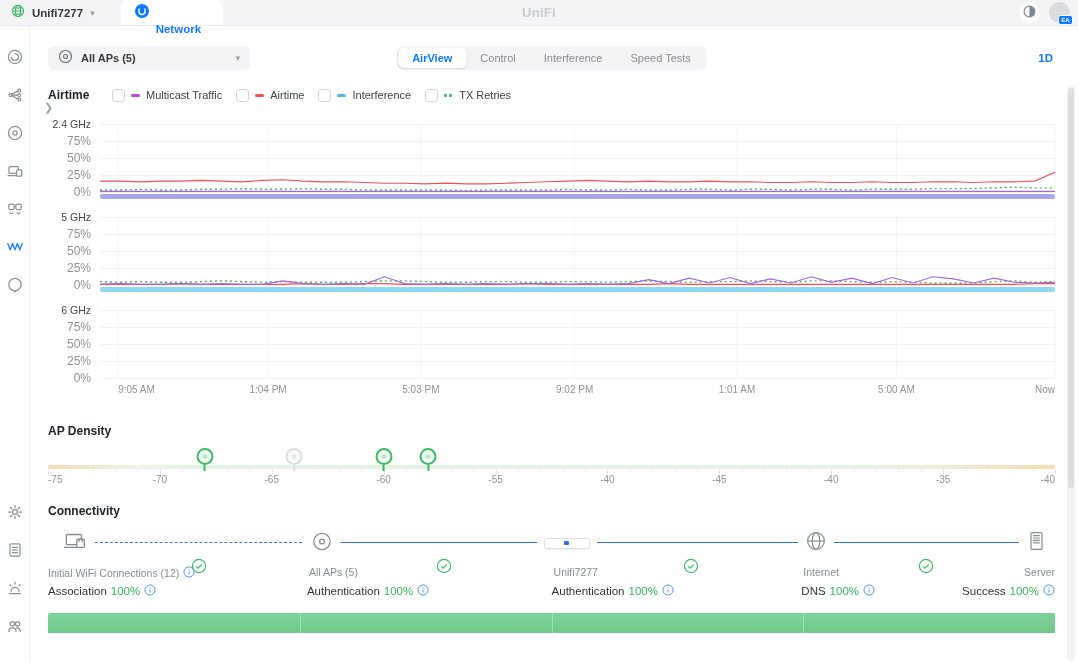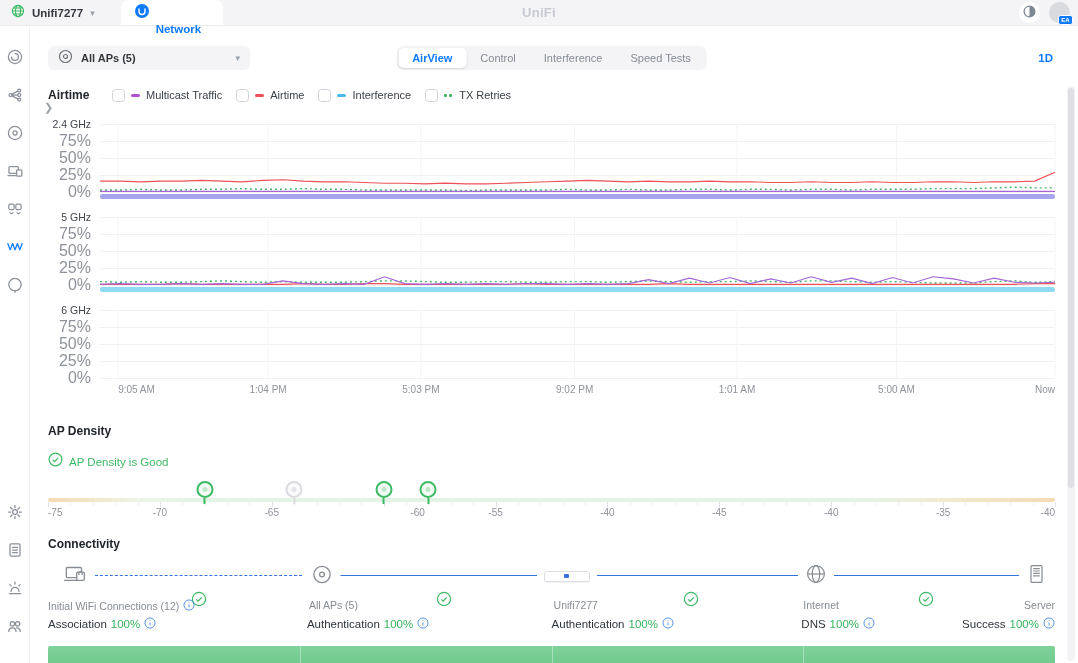--- a/index.html
+++ b/index.html
@@ -45,21 +45,21 @@
   .sw { width:9px; height:3px; border-radius:1.5px; }
   .sw.dotted { width:9px; background:none !important; display:flex; gap:2px; }
   .sw.dotted i { width:3px; height:3px; border-radius:1px; display:block; }
   .legend-item .lbl { font-size:11px; color:#3c414a; }
 
   .bands { margin-top:22px; }
   .band-row { display:flex; margin-bottom:25px; position:relative;justify-content:space-between; }
   .band-row:last-child { margin-bottom:0; }
   .ylab-col { width:52px; position:relative; flex:none; }
   .ylab-col .band-name { position:absolute; right:9px; top:0; transform:translateY(-50%); font-size:10.5px; color:#41454d; white-space:nowrap; }
-  .ylab-col .yt { position:absolute; right:9px; transform:translateY(-50%); font-size:16px; color:#8e929b; }
+  .ylab-col .yt { position:absolute; right:9px; transform:translateY(-50%); font-size:12px; color:#8e929b; }
   .plot { flex:1; position:relative; height:68px; }
   .plot svg { position:absolute; inset:0; width:100%; height:100%; overflow:visible; }
   .strip { position:absolute; left:0; right:0; top:70px; height:5px; border-radius:2px; }
 
   .xaxis { margin-top:6px; height:14px; position:relative; margin-left:52px; }
   .xaxis .xt { position:absolute; font-size:10px; color:#8e929b; transform:translateX(-50%); white-space:nowrap; }
   .xaxis .xt.first { transform:none; }
   .xaxis .xt.last { transform:translateX(-100%); }
 
   
@@ -344,29 +344,20 @@
         <span class="xt first" style="left: 1.9%;">9:05 AM</span>
         <span class="xt" style="left: 17.6%;">1:04 PM</span>
         <span class="xt" style="left: 33.6%;">5:03 PM</span>
         <span class="xt" style="left: 49.7%;">9:02 PM</span>
         <span class="xt" style="left: 66.7%;">1:01 AM</span>
         <span class="xt" style="left: 83.4%;">5:00 AM</span>
         <span class="xt last" style="left: 100%;">Now</span>
       </div>
 
     <div class="section-title apd-title">AP Density</div>
-    <div class="apd-status">
-      <span>
-        <svg width="15" height="15" viewBox="0 0 16 16" fill="none" stroke="#3cba64" stroke-width="1.3">
-          <circle cx="8" cy="8" r="6.8"></circle>
-            <path d="M5.1 8.3l2 2 3.8-4"></path>
-        </svg>
-      </span>
-      <span class="txt">AP Density is Good</span>
-    </div>
     <div class="apd-slider" id="apd-slider">
       <div class="apd-bar"></div>
     <div class="apd-tick" style="left: 0%; height: 5px; background: rgb(223, 226, 232);"></div>
         <div class="apd-tick" style="left: 2.22222%; height: 4px; background: rgb(237, 238, 242);"></div>
         <div class="apd-tick" style="left: 4.44444%; height: 4px; background: rgb(237, 238, 242);"></div>
         <div class="apd-tick" style="left: 6.66667%; height: 4px; background: rgb(237, 238, 242);"></div>
         <div class="apd-tick" style="left: 8.88889%; height: 4px; background: rgb(237, 238, 242);"></div>
         <div class="apd-tick" style="left: 11.1111%; height: 5px; background: rgb(223, 226, 232);"></div>
         <div class="apd-tick" style="left: 13.3333%; height: 4px; background: rgb(237, 238, 242);"></div>
         <div class="apd-tick" style="left: 15.5556%; height: 4px; background: rgb(237, 238, 242);"></div>
@@ -404,21 +395,21 @@
         <div class="apd-tick" style="left: 86.6667%; height: 4px; background: rgb(237, 238, 242);"></div>
         <div class="apd-tick" style="left: 88.8889%; height: 5px; background: rgb(223, 226, 232);"></div>
         <div class="apd-tick" style="left: 91.1111%; height: 4px; background: rgb(237, 238, 242);"></div>
         <div class="apd-tick" style="left: 93.3333%; height: 4px; background: rgb(237, 238, 242);"></div>
         <div class="apd-tick" style="left: 95.5556%; height: 4px; background: rgb(237, 238, 242);"></div>
         <div class="apd-tick" style="left: 97.7778%; height: 4px; background: rgb(237, 238, 242);"></div>
         <div class="apd-tick" style="left: 100%; height: 5px; background: rgb(223, 226, 232);"></div>
         <span class="apd-lab" style="left: 0%; transform: none;">-75</span>
         <span class="apd-lab" style="left: 11.1111%;">-70</span>
         <span class="apd-lab" style="left: 22.2222%;">-65</span>
-        <span class="apd-lab" style="left: 33.3333%; margin-left: 34px;">-60</span>
+        <span class="apd-lab" style="left: 33.3333%;">-60</span>
         <span class="apd-lab" style="left: 44.4444%;">-55</span>
         <span class="apd-lab" style="left: 55.5556%;">-40</span>
         <span class="apd-lab" style="left: 66.6667%;">-45</span>
         <span class="apd-lab" style="left: 77.7778%;">-40</span>
         <span class="apd-lab" style="left: 88.8889%;">-35</span>
         <span class="apd-lab" style="left: 100%; transform: translateX(-100%);">-40</span>
         <div class="apd-marker good" style="left: 15.5556%;">
           <div class="pin">
             <div class="dot"></div>
           </div>

